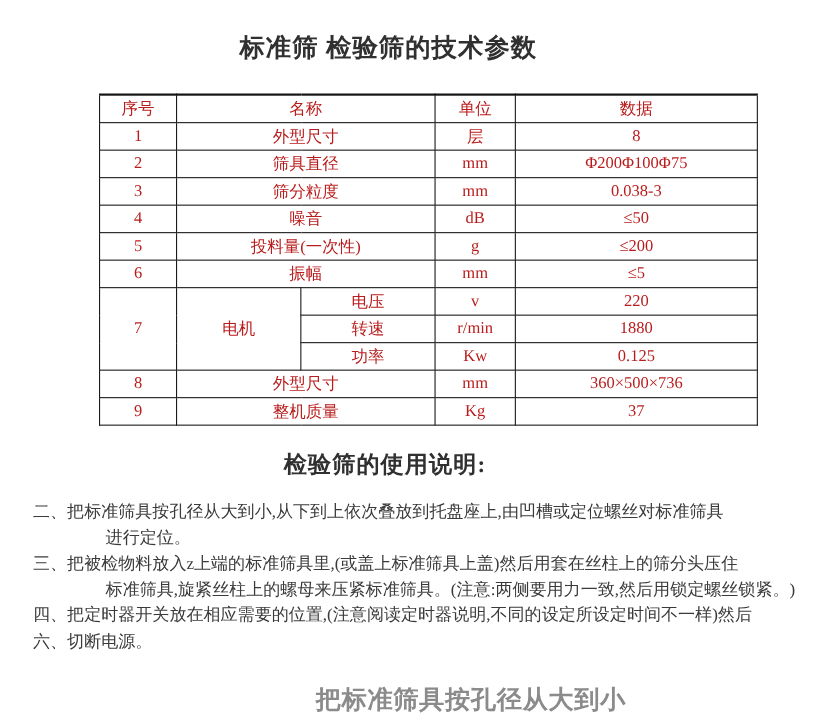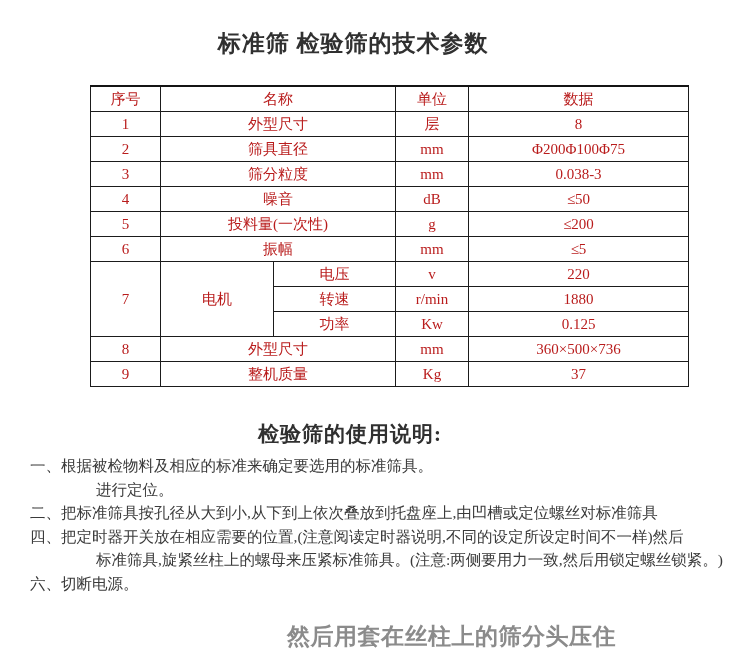--- a/index.html
+++ b/index.html
@@ -31,21 +31,21 @@
     padding:0 2px;
     text-align:center;
     vertical-align:middle;
     font-size:15px;
     font-weight:normal;
     color:#b91c1c;
     overflow:hidden;
     white-space:nowrap;
   }
   .section-title {
-    position:absolute; top:420px; left:0; width:700px;
+    position:absolute; top:408px; left:0; width:700px;
     text-align:center;
     font-size:21px; font-weight:bold; color:#303030;
     letter-spacing:1px;
     margin:0;
   }
   .instructions {
     position:absolute; top:454px; left:30px; width:710px;
     font-size:15.5px;
     line-height:23.5px;
     color:#3a3a3a;
@@ -149,21 +149,21 @@
       <td colspan="2">整机质量</td>
       <td>Kg</td>
       <td>37</td>
     </tr>
   </tbody>
 </table>
 
 <h2 class="section-title">检验筛的使用说明:</h2>
 
 <div class="instructions">
-  <div class="instr-line">一、根据被检物料及相应的标准来确定要选用的标准筛具。</div>
+  <div class="instr-line">二、把标准筛具按孔径从大到小,从下到上依次叠放到托盘座上,由凹槽或定位螺丝对标准筛具</div>
   <div class="instr-line indent">进行定位。</div>
-  <div class="instr-line">二、把标准筛具按孔径从大到小,从下到上依次叠放到托盘座上,由凹槽或定位螺丝对标准筛具</div>
+  <div class="instr-line">三、把被检物料放入z上端的标准筛具里,(或盖上标准筛具上盖)然后用套在丝柱上的筛分头压住</div>
+  <div class="instr-line indent">标准筛具,旋紧丝柱上的螺母来压紧标准筛具。(注意:两侧要用力一致,然后用锁定螺丝锁紧。)</div>
   <div class="instr-line">四、把定时器开关放在相应需要的位置,(注意阅读定时器说明,不同的设定所设定时间不一样)然后</div>
-  <div class="instr-line indent">标准筛具,旋紧丝柱上的螺母来压紧标准筛具。(注意:两侧要用力一致,然后用锁定螺丝锁紧。)</div>
   <div class="instr-line">六、切断电源。</div>
 </div>
 
-<div class="watermark">然后用套在丝柱上的筛分头压住</div>
+<div class="watermark">把标准筛具按孔径从大到小</div>
 
 </body></html>

